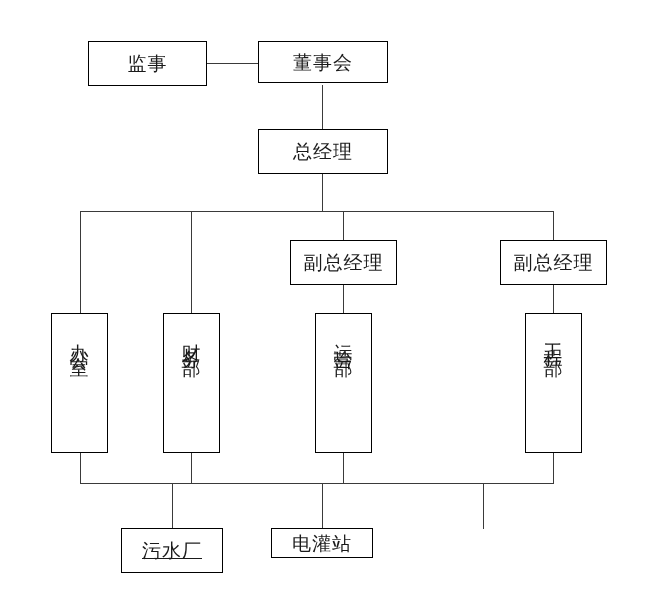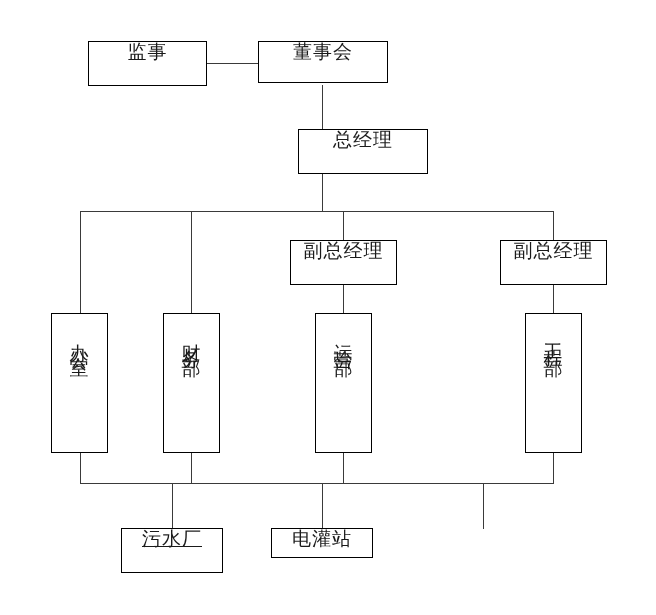--- a/index.html
+++ b/index.html
@@ -17,20 +17,21 @@
     height: 615px;
     background: #ffffff;
     overflow: hidden;
   }
   .node {
     position: absolute;
     box-sizing: border-box;
     border: 1px solid #000000;
     background: #ffffff;
     display: flex;
+    align-items: center;
     justify-content: center;
     color: #1a1a1a;
     z-index: 2;
   }
   .node .label {
     display: block;
     text-align: center;
     line-height: 1.0;
     white-space: nowrap;
   }
@@ -98,21 +99,21 @@
   <div class="conn v" style="left:483px; top:483px; height:46px;"></div>
 
   <div class="node horiz" style="left:88px; top:41px; width:119px; height:45px;">
     <span class="label">监事</span>
   </div>
 
   <div class="node horiz" style="left:258px; top:41px; width:130px; height:42px;">
     <span class="label">董事会</span>
   </div>
 
-  <div class="node horiz" style="left:258px; top:129px; width:130px; height:45px;margin-left:40px;">
+  <div class="node horiz" style="left:258px; top:129px; width:130px; height:45px;">
     <span class="label">总经理</span>
   </div>
 
   <div class="node horiz" style="left:290px; top:240px; width:107px; height:45px;">
     <span class="label">副总经理</span>
   </div>
 
   <div class="node horiz" style="left:500px; top:240px; width:107px; height:45px;">
     <span class="label">副总经理</span>
   </div>

